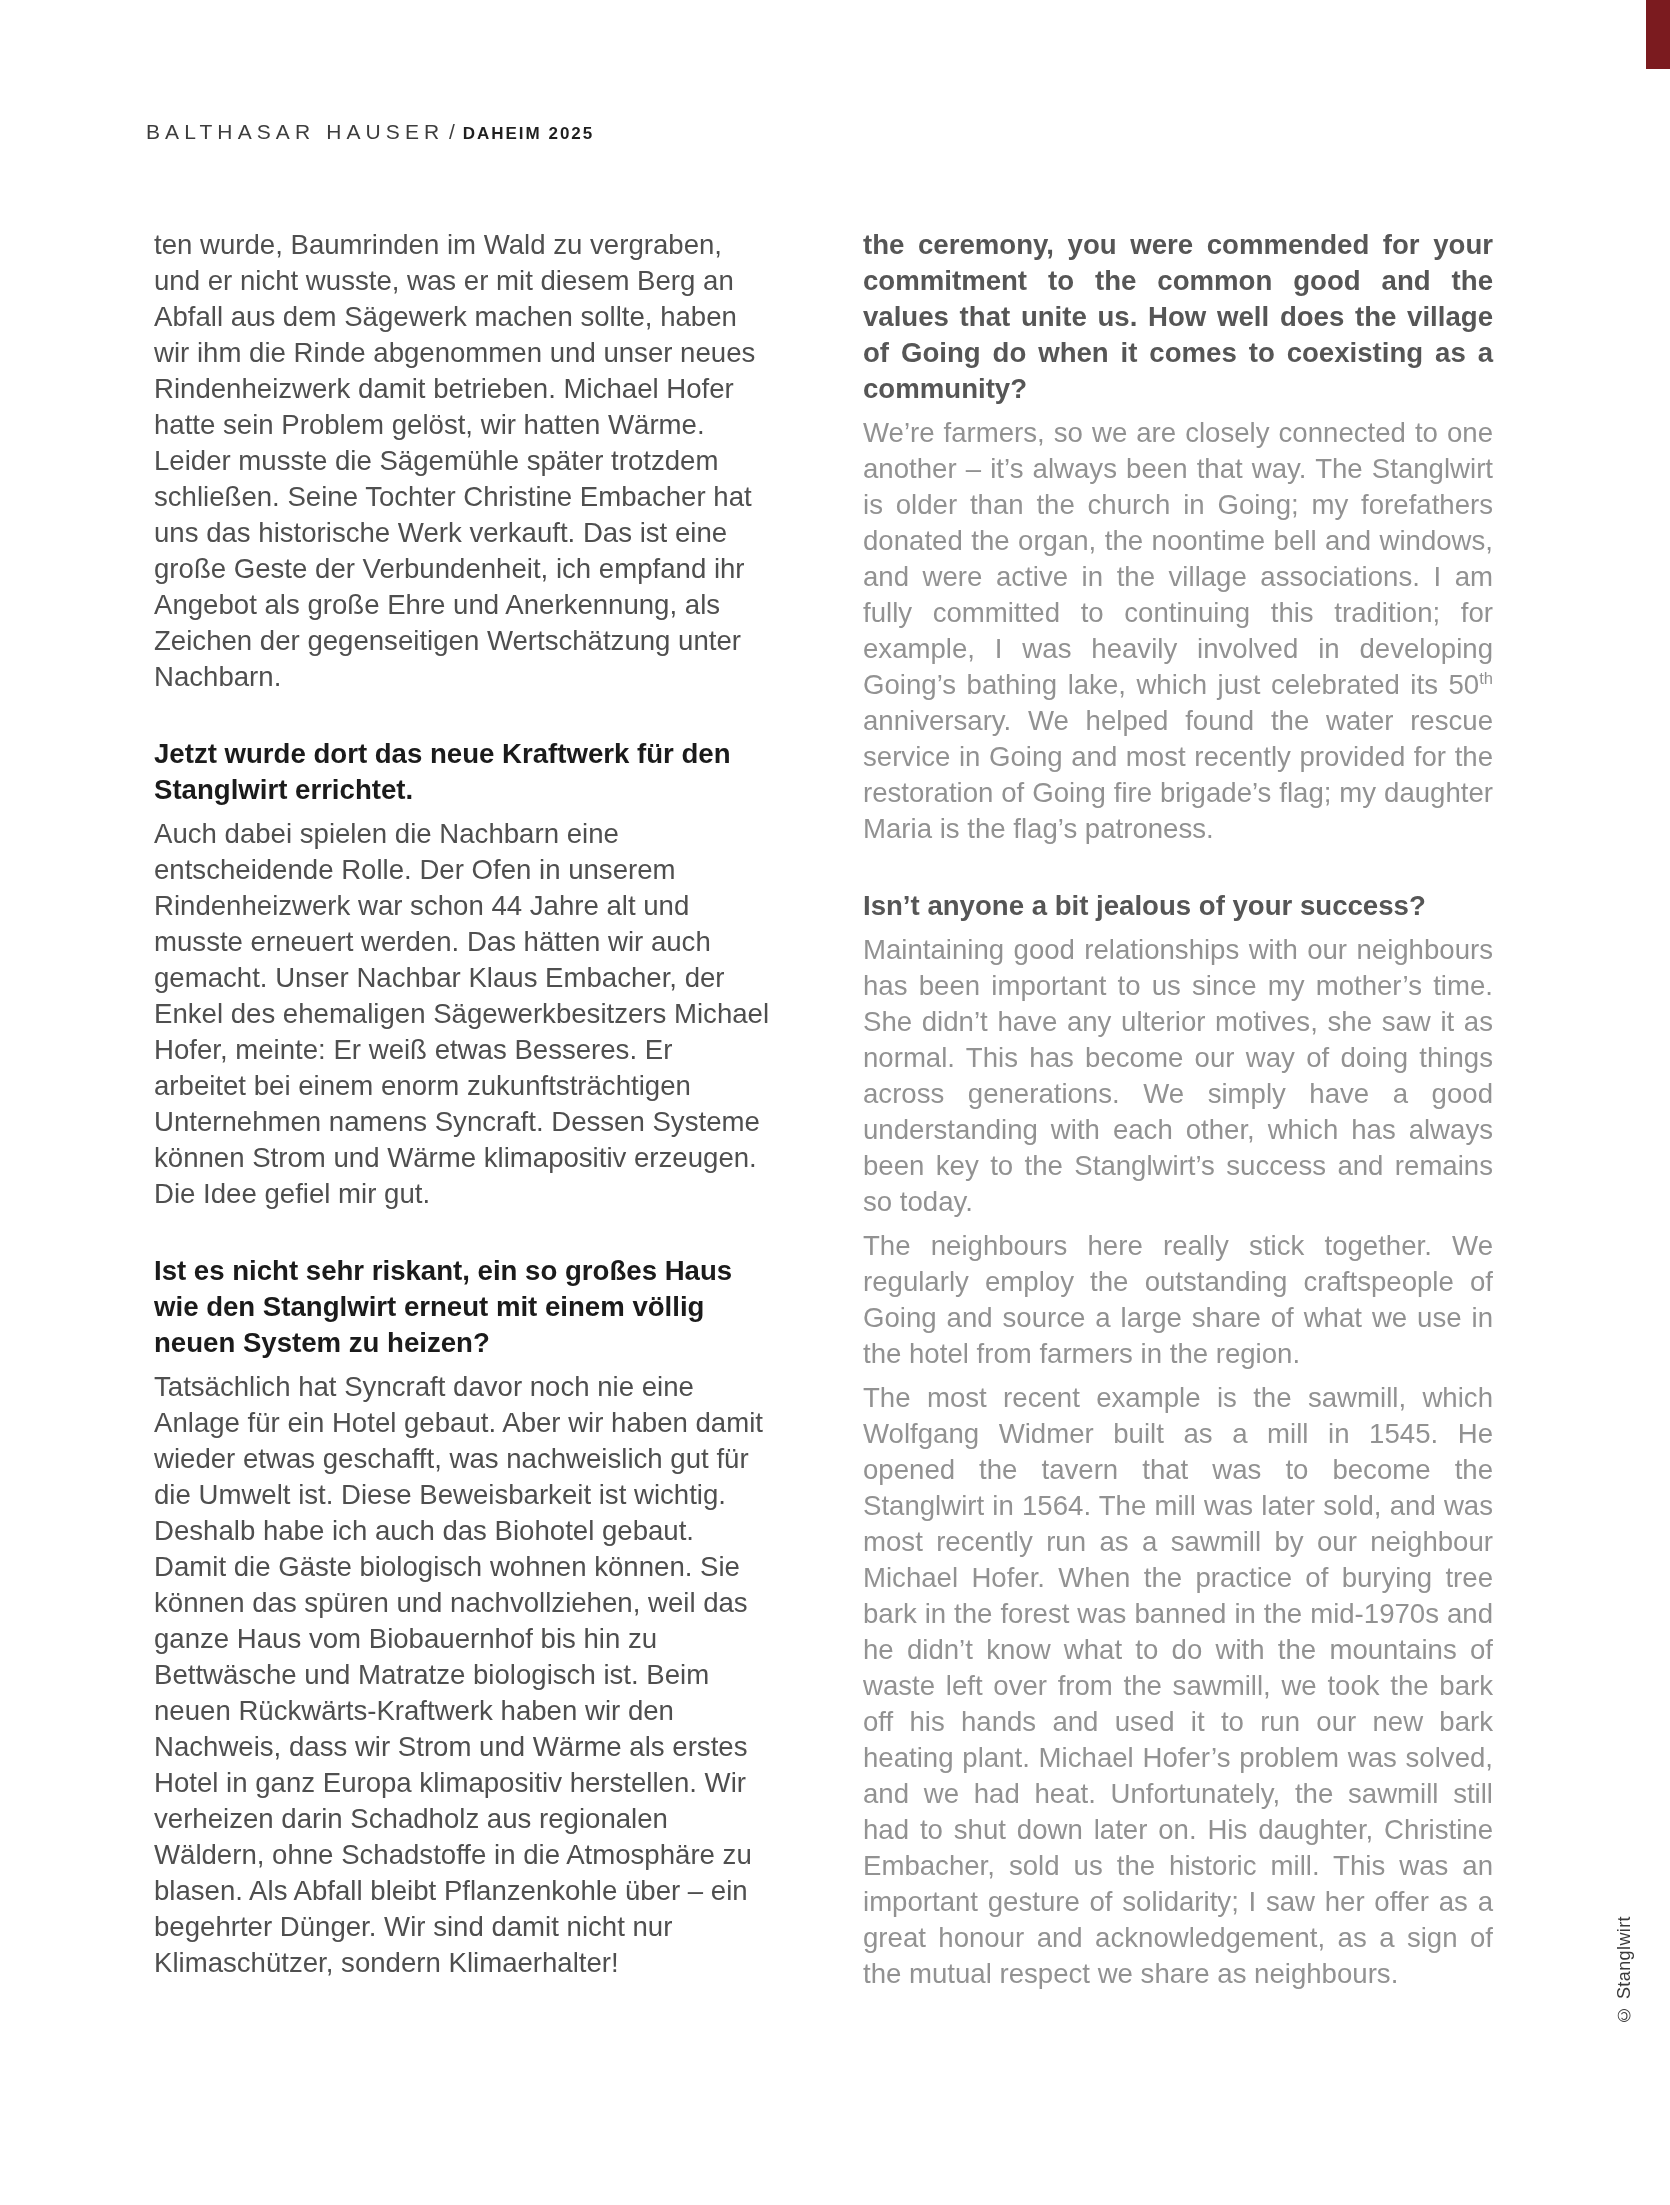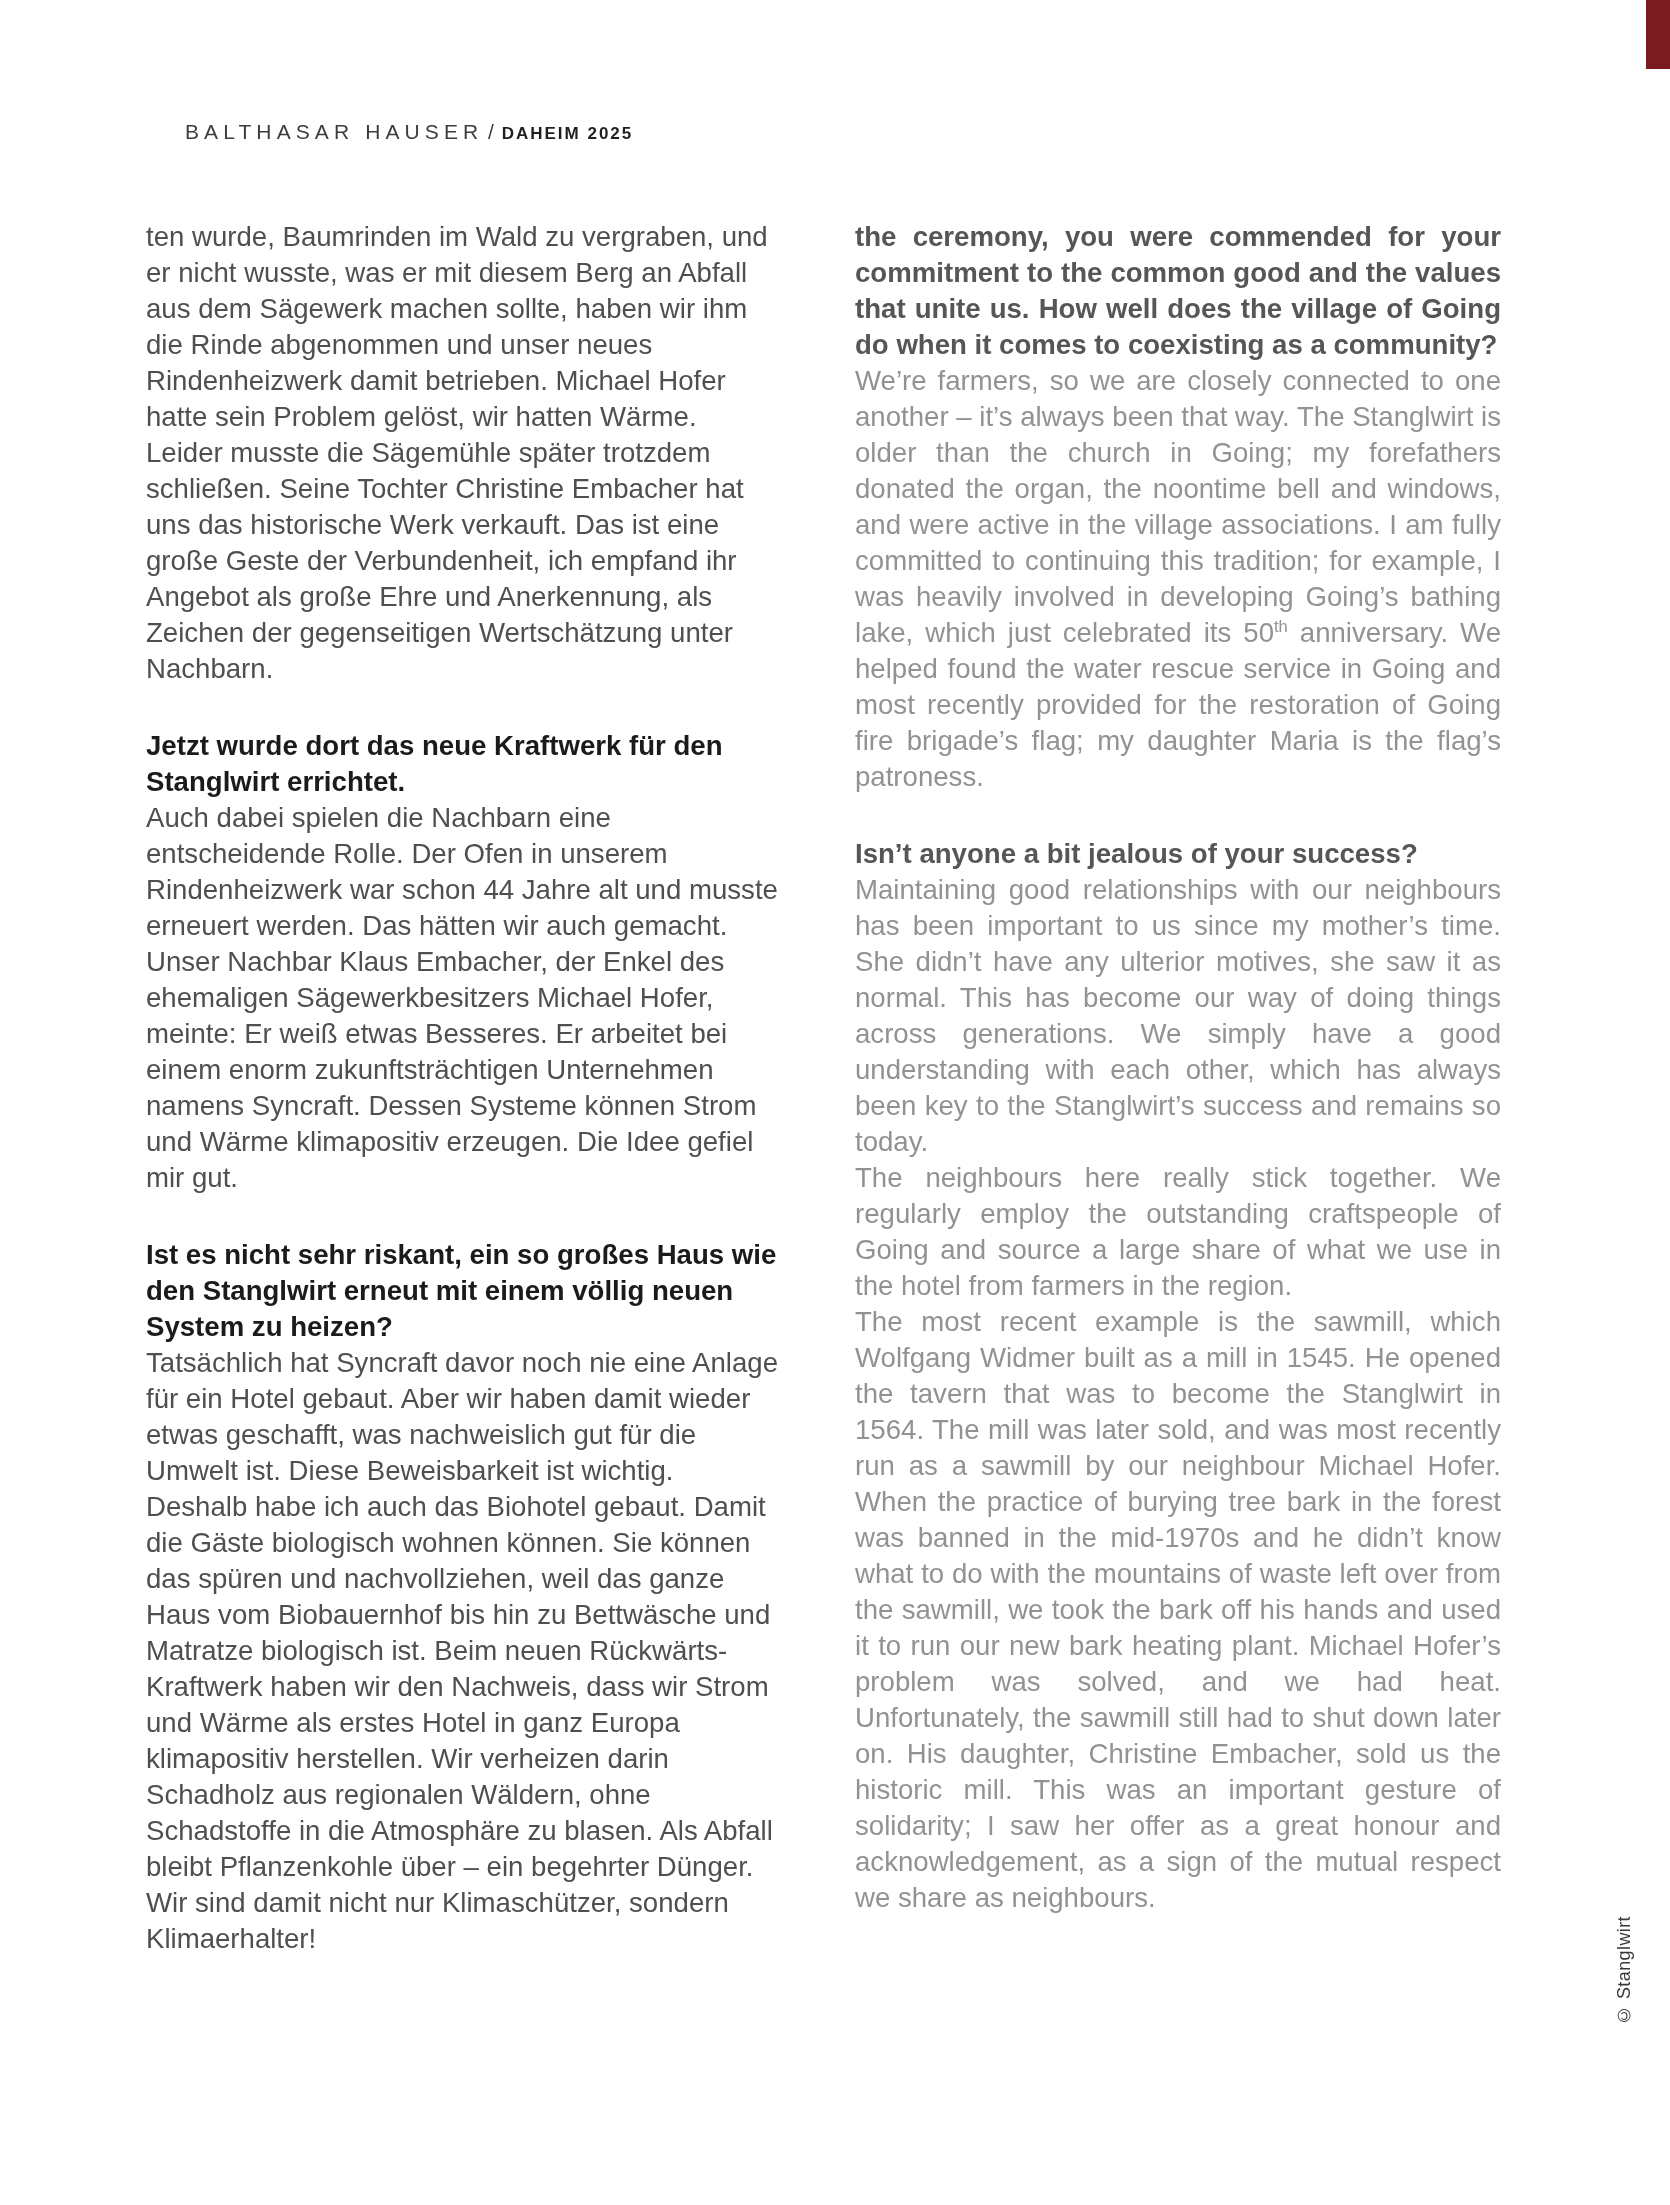--- a/index.html
+++ b/index.html
@@ -17,21 +17,20 @@
     left: 146px;
     top: 120px;
     white-space: nowrap;
     color: #3d3d3d;
   }
   .masthead .author {
     font-size: 21px;
     font-weight: normal;
     letter-spacing: 5.1px;
     color: #3d3d3d;
-    margin-left: 39px;
   }
   .masthead .sep {
     font-size: 21px;
     color: #3d3d3d;
     margin: 0 7.9px 0 4.7px;
     font-weight: 300;
   }
   .masthead .pub {
     font-size: 17px;
     font-weight: bold;
@@ -46,21 +45,21 @@
     width: 23.6px;
     height: 69px;
   }
   
   .col {
     position: absolute;
     top: 219px;
     font-size: 27.6px;
     line-height: 36px;
   }
-  .col p { margin: 0; }
+  .col p { margin: 8px; }
   .col-left {
     left: 146px;
     width: 633px;
     color: #4f4f4f;
     text-align: left;
   }
   .col-right {
     left: 855px;
     width: 646px;
     color: #929292;

